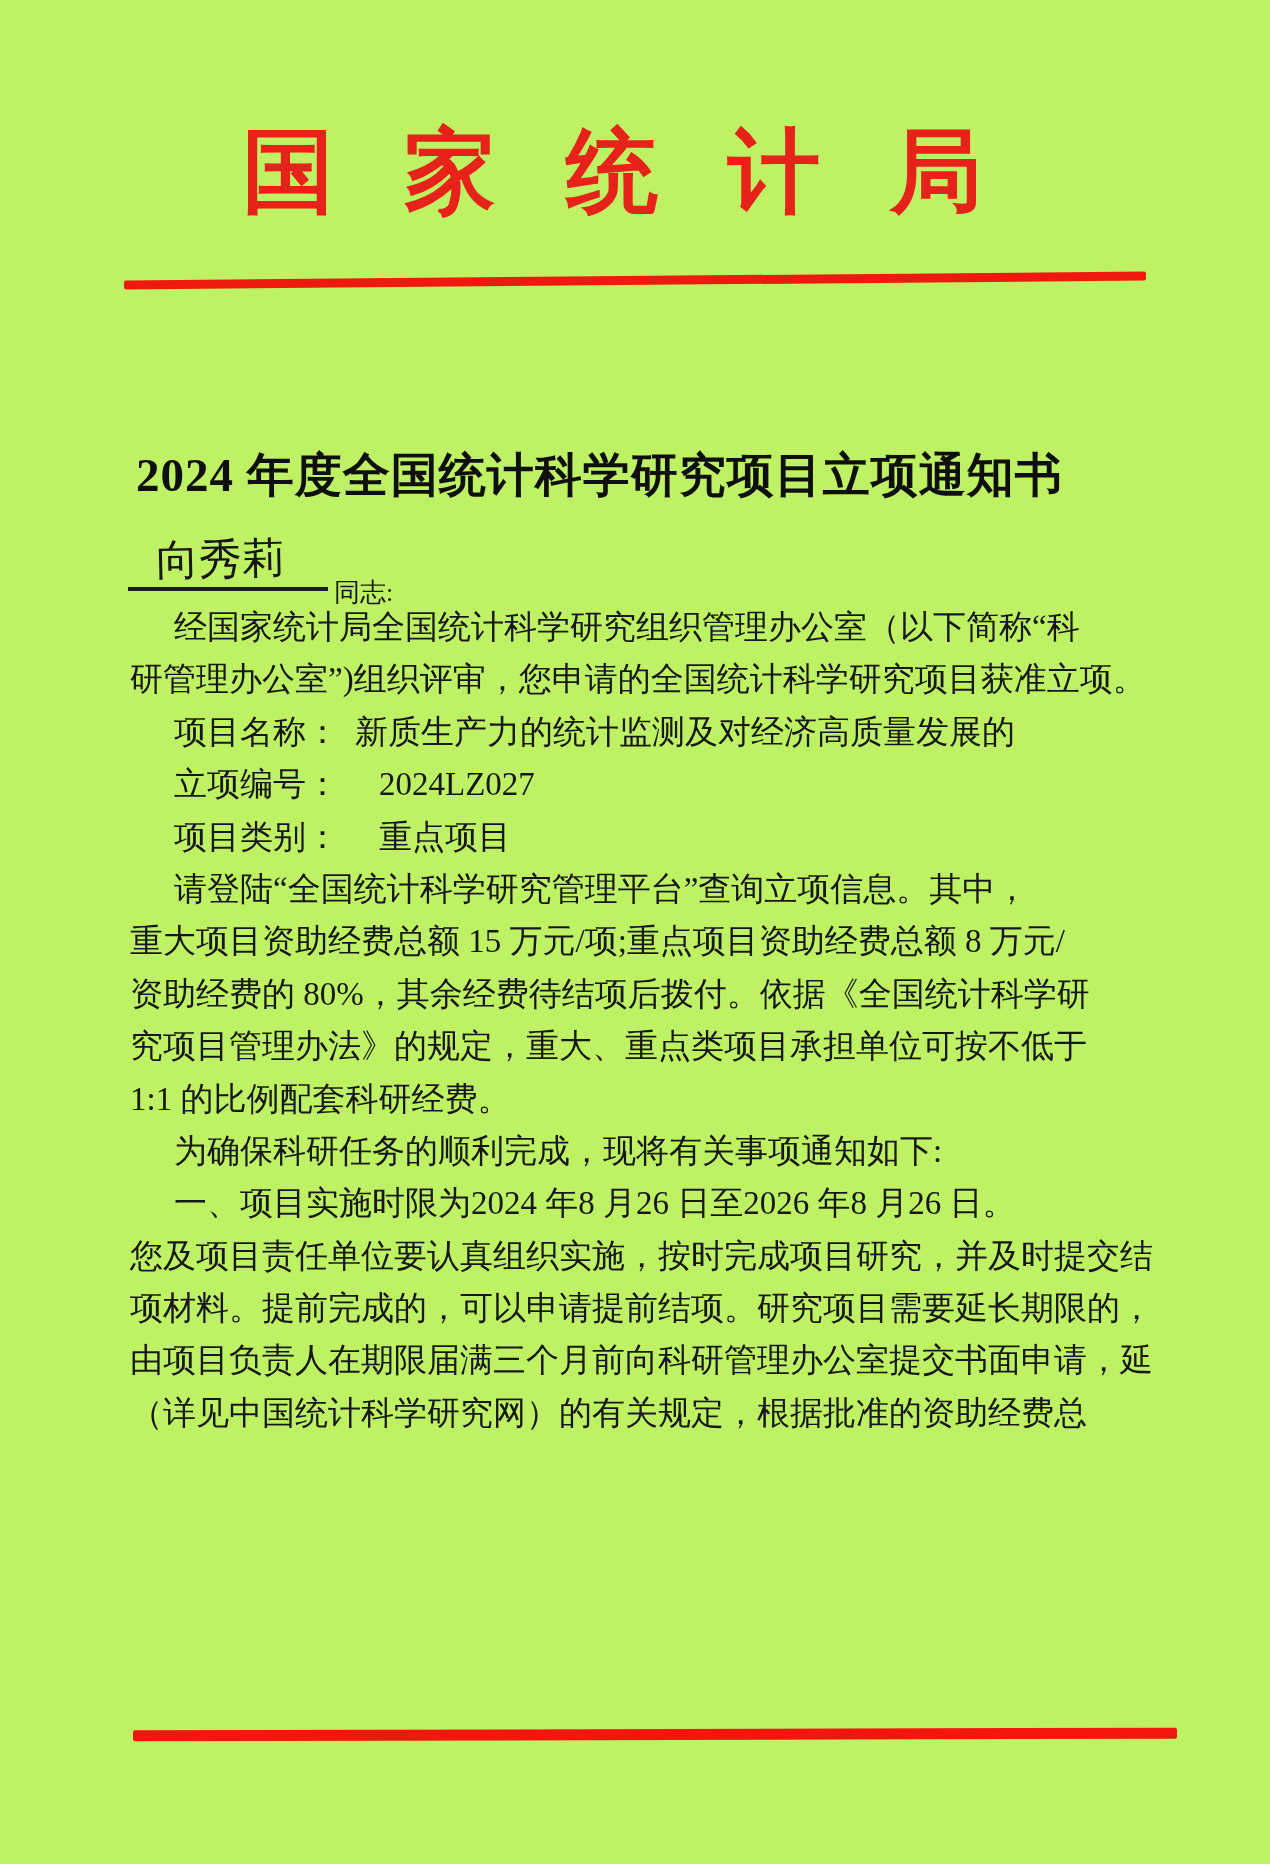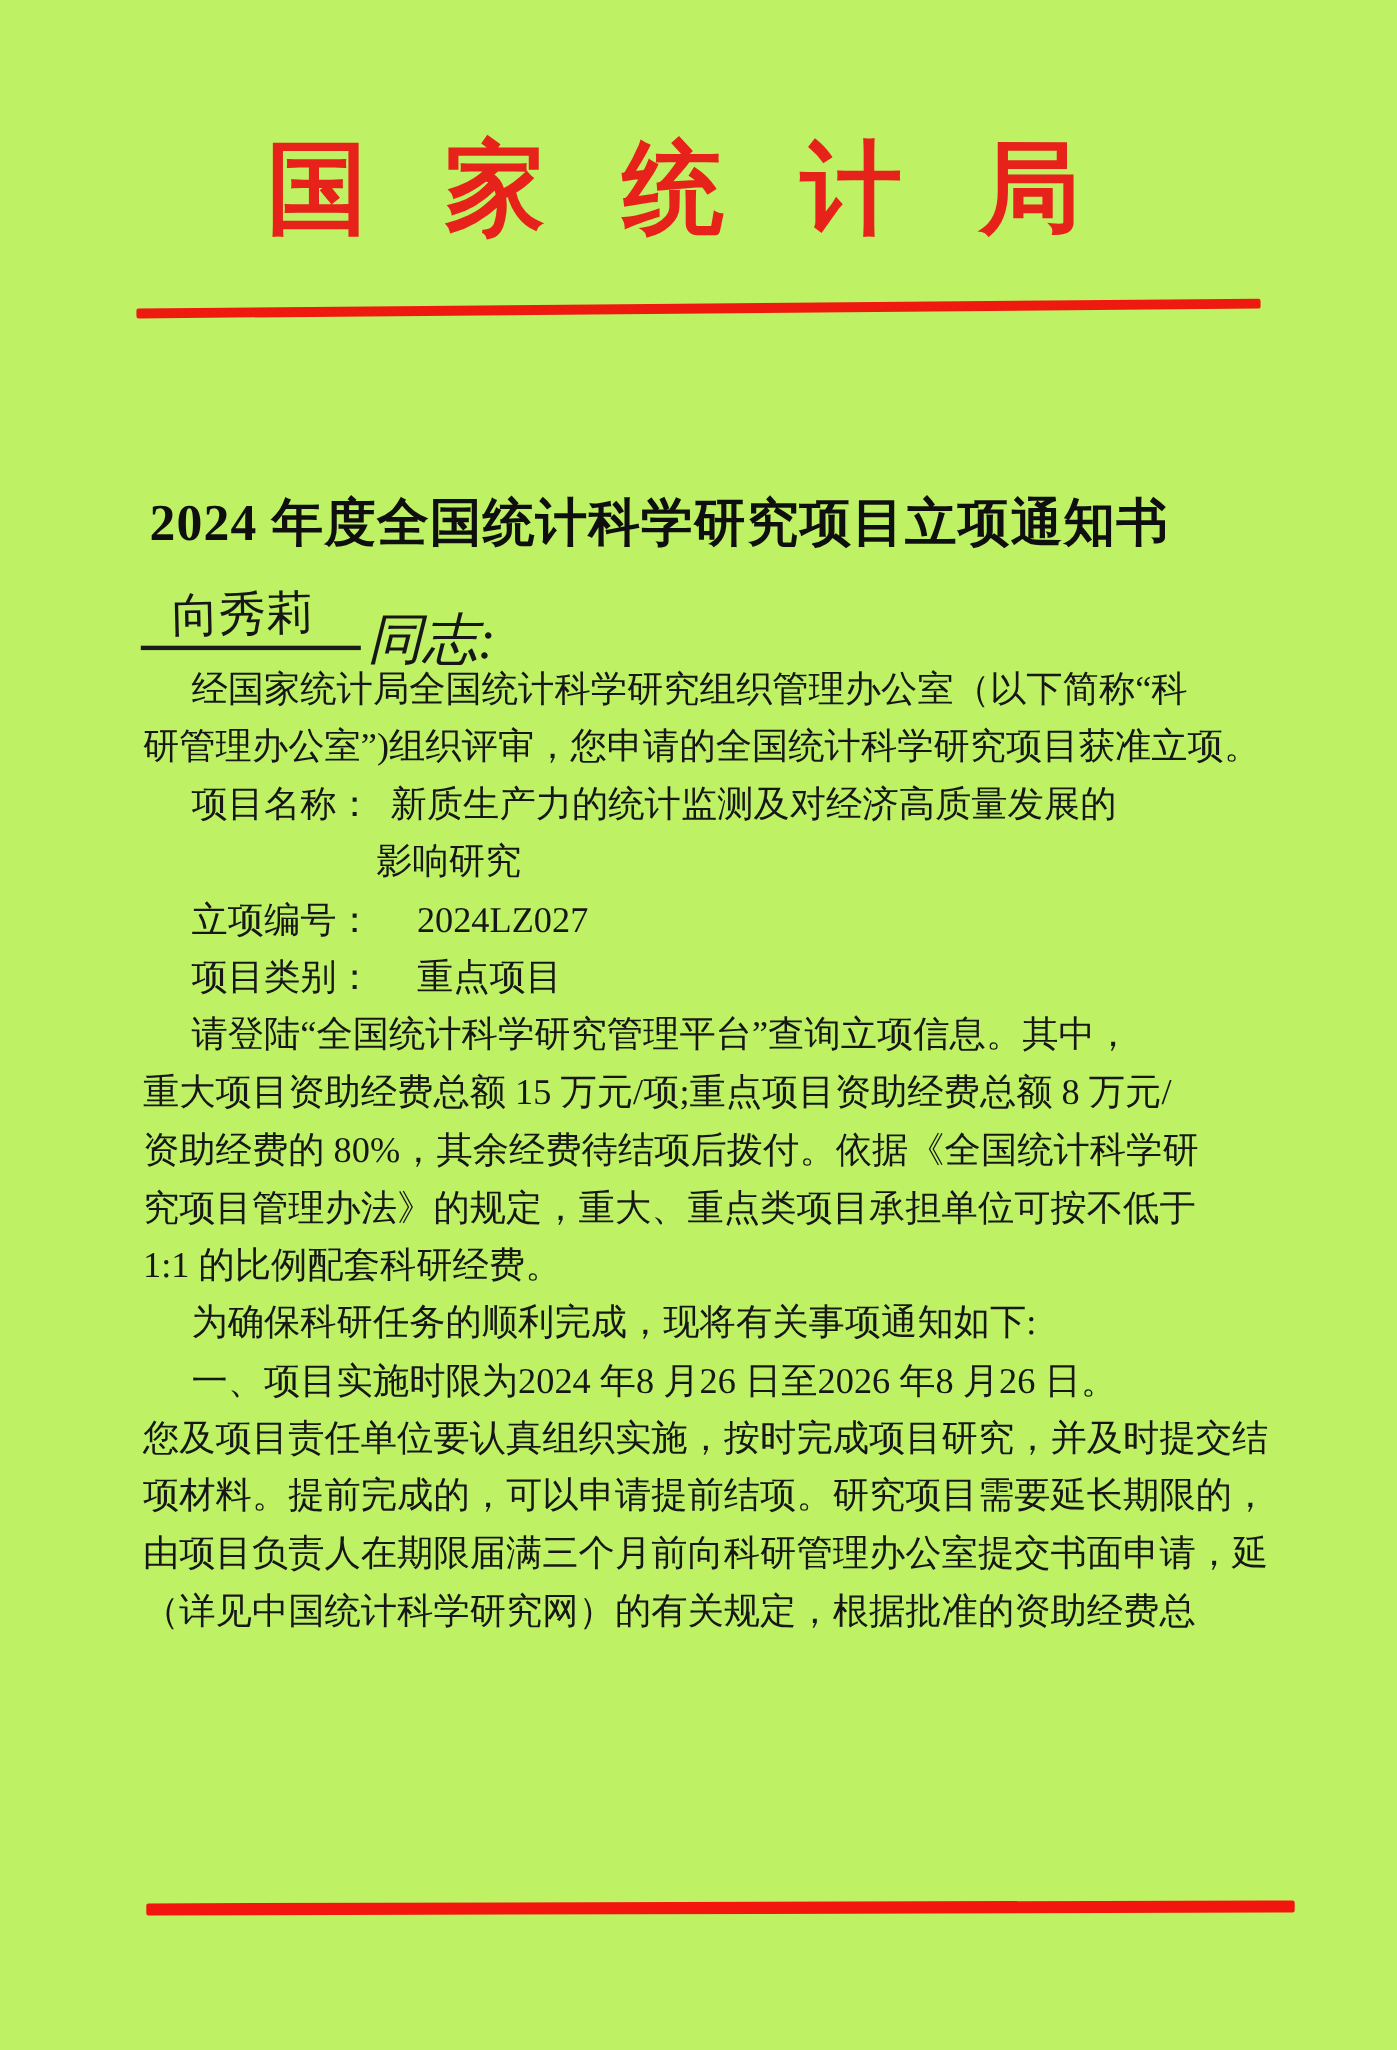--- a/index.html
+++ b/index.html
@@ -78,26 +78,25 @@
   }
   .recipient {
     display: inline-block;
     padding-left: 28px;
     font-size: 43px;
     line-height: 1.1;
     transform: rotate(-1.2deg);
     white-space: nowrap;
   }
   .comrade {
-    font-size: 50px;
+    font-size: 26px;
     line-height: 1;
     margin-left: 6px;
     transform: translateY(15px);
     white-space: nowrap;
-    font-style: italic;
   }
   
   .doc-body {
     position: absolute;
     top: 601px;
     left: 130px;
     width: 1045px;
     font-size: 33px;
     line-height: 52.4px;
     white-space: nowrap;
@@ -128,23 +127,20 @@
   </div>
 
   <div class="doc-body">
 
     <div class="line ind">经国家统计局全国统计科学研究组织管理办公室（以下简称“科</div>
     <div class="line">研管理办公室”)组织评审，您申请的全国统计科学研究项目获准立项。</div>
 
     <div class="line ind">
       <span>项目名称：</span><span class="fv">新质生产力的统计监测及对经济高质量发展的</span>
     </div>
-    <div class="line">
-      <span class="val2">影响研究</span>
-    </div>
 
     <div class="line ind">
       <span>立项编号：</span><span class="fv fv-wide">2024LZ027</span>
     </div>
 
     <div class="line ind">
       <span>项目类别：</span><span class="fv fv-wide">重点项目</span>
     </div>
 
     <div class="line ind">请登陆“全国统计科学研究管理平台”查询立项信息。其中，</div>

